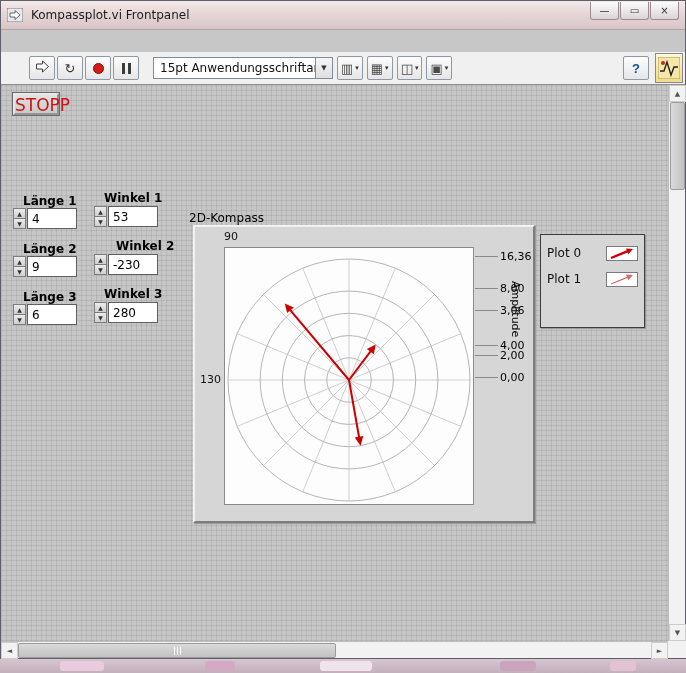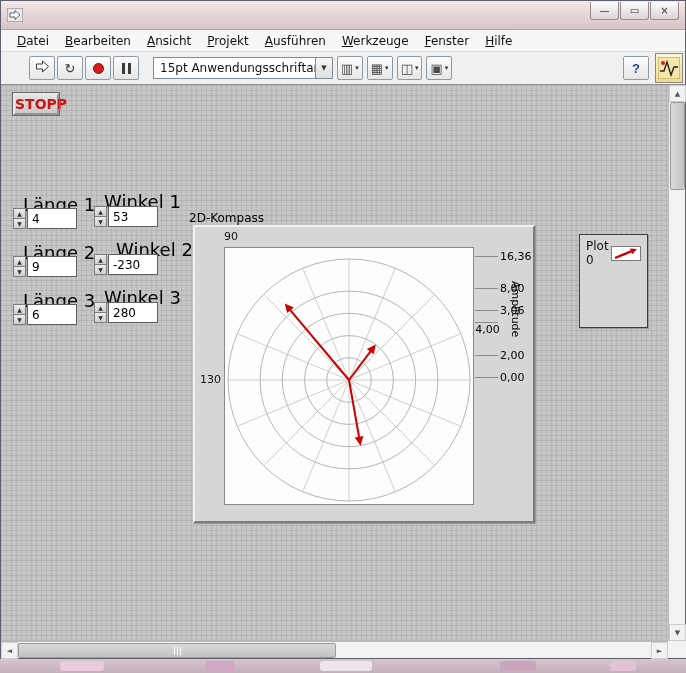--- a/index.html
+++ b/index.html
@@ -51,22 +51,22 @@
     display:flex; align-items:center; justify-content:center; background:linear-gradient(#fdf6dc,#f0da8e); }
 
   
   .panel-area { position:absolute; left:0; top:84px; width:667px; height:556px;
     background-color:#c6c6c6;
     background-image:linear-gradient(rgba(110,110,110,0.16) 1px,transparent 1px),
       linear-gradient(90deg,rgba(110,110,110,0.16) 1px,transparent 1px);
     background-size:5px 5px; overflow:hidden; }
   .stop-btn { position:absolute; left:12px; top:8px; width:46px; height:22px;
     background:linear-gradient(#e4e4e4,#c9c9c9); border:2px outset #e9e9e9; outline:1px solid #6b6b6b;
-    color:#cc1212; font-weight:bold; font-size:14px; font-family:inherit; }
-  .ctl-label { position:absolute; font-size:18px; color:#000; }
+    color:#cc1212; font-weight:normal; font-size:17px; font-family:inherit; }
+  .ctl-label { position:absolute; font-size:12px; color:#000;font-weight:bold; }
   .num-control { position:absolute; display:flex; height:21px; }
   .spinner { width:13px; display:flex; flex-direction:column; margin-right:1px; }
   .spin { flex:1; display:flex; align-items:center; justify-content:center; font-size:6px; color:#333;
     background:linear-gradient(#ececec,#cfcfcf); border:1px solid #7c7c7c; }
   .spin.down { border-top:none; }
   .num-field { width:50px; height:21px; border:1px solid #5f5f5f; background:#fff;
     font-family:inherit; font-size:12px; padding-left:4px; color:#000; }
 
   
   .chart-title { position:absolute; left:188px; top:126px; font-size:12px; color:#000; }
@@ -77,22 +77,22 @@
     border:1px solid #8a8a8a; background:#fdfdfd; }
   .angle-top    { position:absolute; left:29px; width:250px; top:3px;  text-align:left; font-size:11px; }
   .angle-bottom { position:absolute; left:29px; width:250px; top:282px; text-align:center; font-size:11px; }
   .angle-left   { position:absolute; left:1px;  width:25px;  top:146px; text-align:right; font-size:11px; }
   .ticks { position:absolute; left:0; top:0; width:100%; height:100%; pointer-events:none; }
   .tick-row { position:absolute; left:280px; display:flex; align-items:center; }
   .tick-line { display:inline-block; width:23px; height:1px; background:#8a8a8a; margin-right:2px; }
   .tick-label { font-size:11px; color:#000; }
   .amp-label { position:absolute; left:314px; top:54px; writing-mode:vertical-rl; font-size:11px; color:#000; }
 
-  .legend { position:absolute; left:539px; top:149px; width:69px; height:94px;
-    background:#d6d6d6; border:1px solid #3c3c3c; padding:5px 6px; box-shadow:1px 1px 0 #9a9a9a;margin-left:39px; }
+  .legend { position:absolute; left:539px; top:149px; width:105px; height:94px;
+    background:#d6d6d6; border:1px solid #3c3c3c; padding:5px 6px; box-shadow:1px 1px 0 #9a9a9a; }
   .legend-row { display:flex; align-items:center; justify-content:space-between; height:26px; }
   .legend-label { font-size:12px; }
   .legend-swatch { width:32px; height:15px; background:#fff; border:1px solid #7a7a7a;
     display:flex; align-items:center; justify-content:center; }
 
   
   .vscroll { position:absolute; left:667px; top:84px; width:17px; height:556px;
     background:#f2f2f2; border-left:1px solid #bcbcbc; }
   .hscroll { position:absolute; left:0; top:640px; width:667px; height:17px;
     background:#f2f2f2; border-top:1px solid #bcbcbc; }
@@ -119,37 +119,28 @@
 
 <div class="window">
 
   <div class="titlebar">
     <span class="win-icon">
       <svg width="16" height="14" viewBox="0 0 16 14">
           <rect x="0" y="0" width="16" height="14" fill="#e8e8ee" stroke="#777"></rect>
           <path d="M3,5 h5 V2.5 l5,4.5 -5,4.5 V9 H3 z" fill="#fefefe" stroke="#444" stroke-width="0.8"></path>
         </svg>
     </span>
+    <span class="title-text">Kompassplot.vi Frontpanel</span>
     <div class="win-buttons">
       <div class="win-btn">—</div>
       <div class="win-btn">▭</div>
       <div class="win-btn">×</div>
     </div>
   </div>
 
-  <div class="menubar">
-    <span class="menu-item">Datei</span>
-    <span class="menu-item">Bearbeiten</span>
-    <span class="menu-item">Ansicht</span>
-    <span class="menu-item">Projekt</span>
-    <span class="menu-item">Ausführen</span>
-    <span class="menu-item">Werkzeuge</span>
-    <span class="menu-item">Fenster</span>
-    <span class="menu-item">Hilfe</span>
-  </div>
 
   <div class="toolbar">
     <button class="tb-btn">
       <span>
         <svg width="15" height="13" viewBox="0 0 15 13">
             <path d="M1.5,4 h6 V1 l6,5.5 -6,5.5 V9 h-6 z" fill="#fcfcfc" stroke="#3c3c3c" stroke-width="1"></path>
           </svg>
       </span>
     </button>
     <button class="tb-btn">
@@ -286,21 +277,21 @@
             <span class="tick-label">16,36</span>
           </div>
           <div class="tick-row" style="top: 55.1111px;">
             <span class="tick-line"></span>
             <span class="tick-label">8,00</span>
           </div>
           <div class="tick-row" style="top: 77.3333px;">
             <span class="tick-line"></span>
             <span class="tick-label">3,06</span>
           </div>
-          <div class="tick-row" style="top: 95px; flex-direction: column;">
+          <div class="tick-row" style="top: 112px;">
             <span class="tick-line"></span>
             <span class="tick-label">4,00</span>
           </div>
           <div class="tick-row" style="top: 121.778px;">
             <span class="tick-line"></span>
             <span class="tick-label">2,00</span>
           </div>
           <div class="tick-row" style="top: 144px;">
             <span class="tick-line"></span>
             <span class="tick-label">0,00</span>
@@ -312,20 +303,29 @@
     <div class="legend">
       <div class="legend-row">
         <span class="legend-label">Plot 0</span>
         <span class="legend-swatch">
             <svg width="28" height="13" viewBox="0 0 28 13">
               <line x1="3" y1="11" x2="20.372265218971616" y2="3.8931642286025205" stroke="#cc0000" stroke-width="2.4"></line>
               <polygon points="25,2 20.31900314214893,7.204639124549212 18.01331181055669,1.5685047584348535" fill="#cc0000"></polygon>
             </svg>
           </span>
       </div>
+      <div class="legend-row">
+        <span class="legend-label">Plot 1</span>
+        <span class="legend-swatch">
+            <svg width="28" height="13" viewBox="0 0 28 13">
+              <line x1="3" y1="11" x2="20.372265218971616" y2="3.8931642286025205" stroke="#d96a6a" stroke-width="1.3"></line>
+              <polygon points="25,2 20.31900314214893,7.204639124549212 18.01331181055669,1.5685047584348535" fill="#d96a6a"></polygon>
+            </svg>
+          </span>
+      </div>
     </div>
   </div>
 
   <div class="vscroll">
     <div class="scroll-btn up">▲</div>
     <div class="vthumb"></div>
     <div class="scroll-btn down">▼</div>
   </div>
   <div class="hscroll">
     <div class="scroll-btn left">◄</div>

